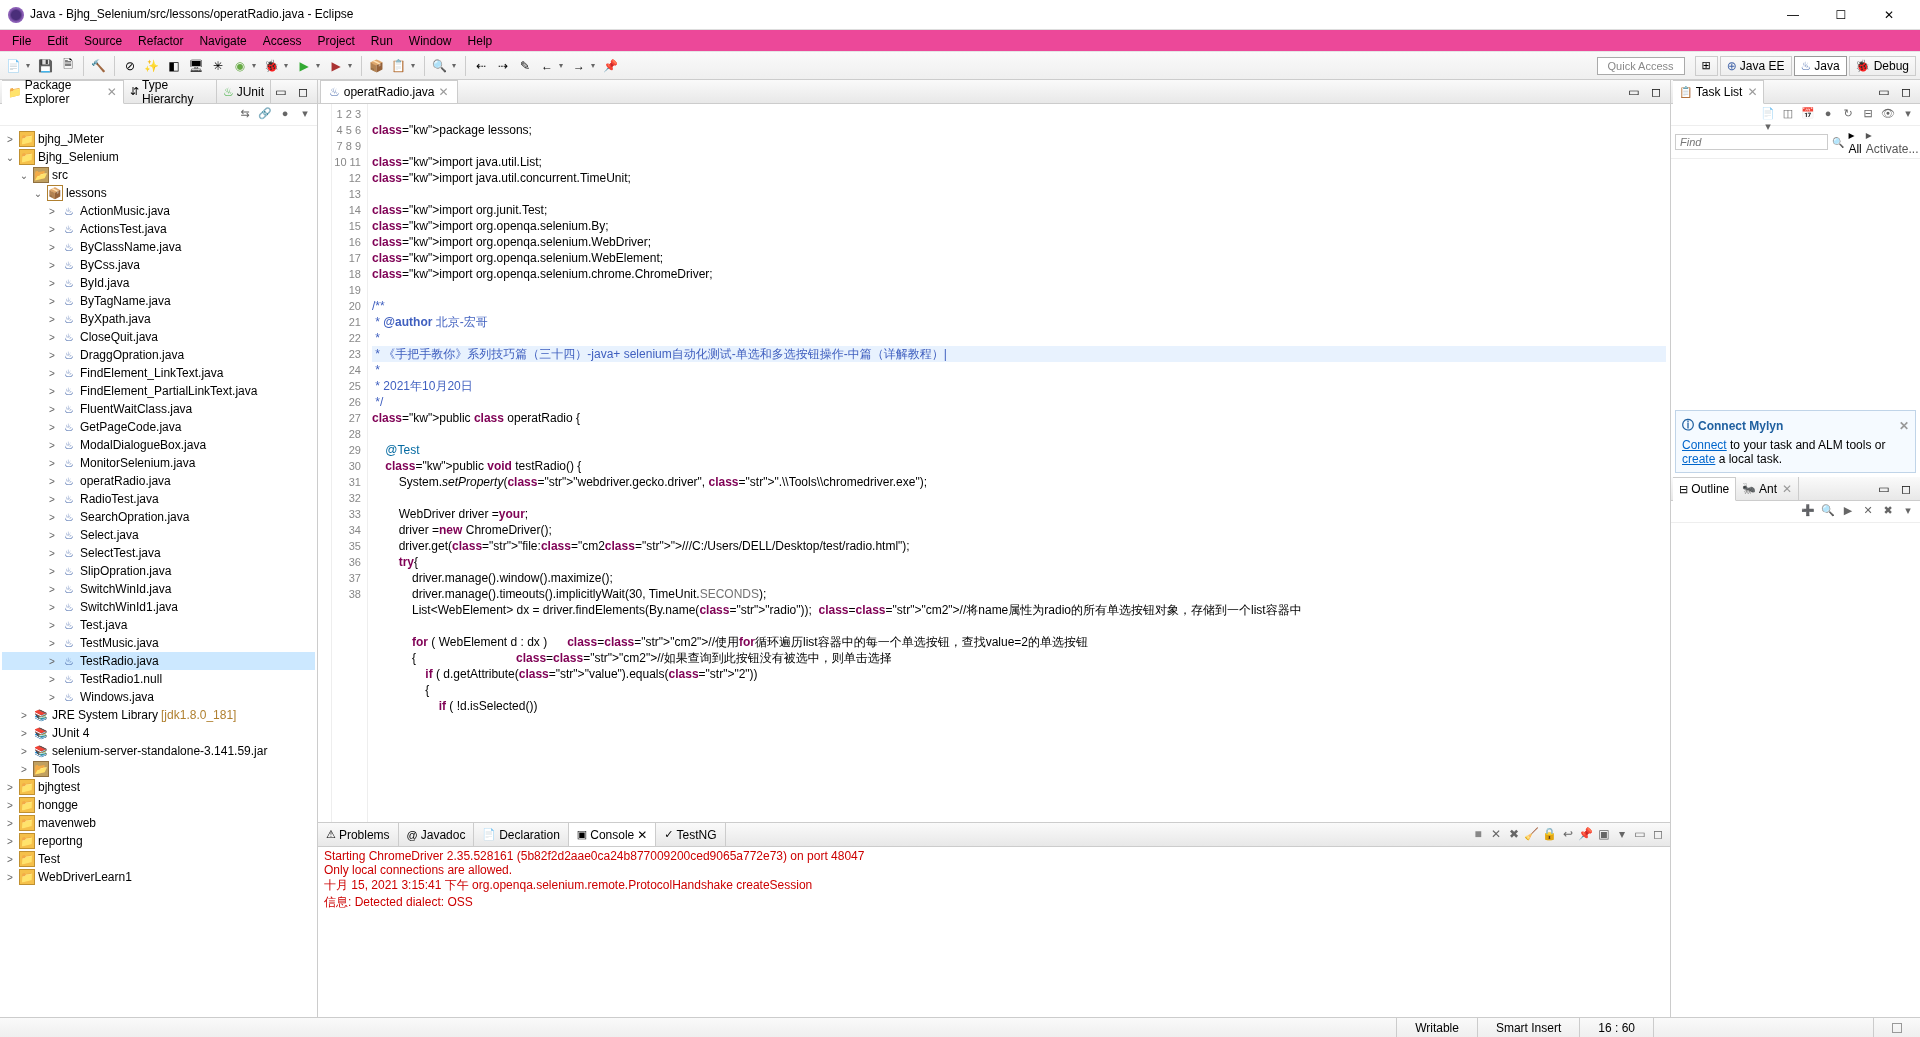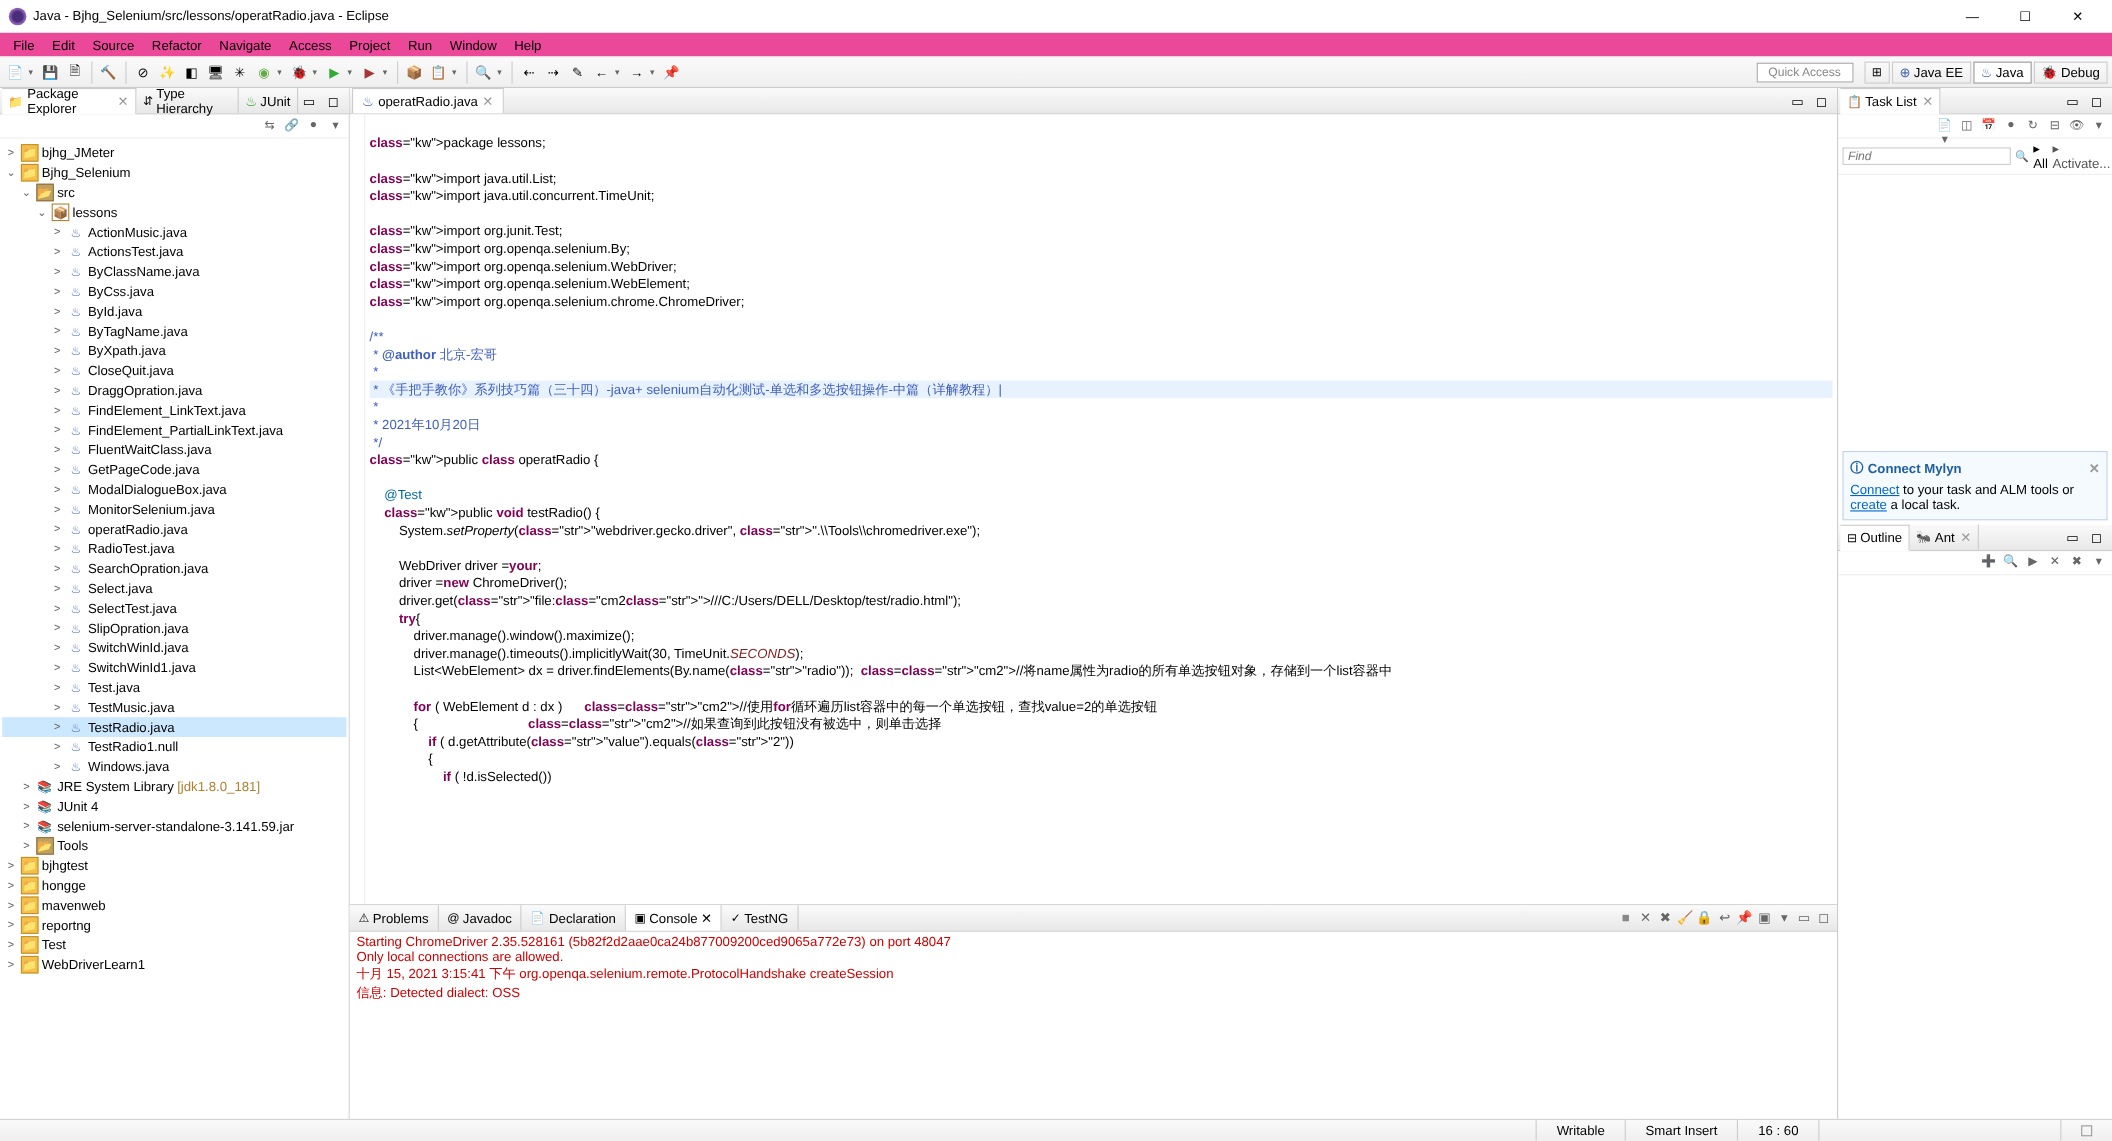--- a/index.html
+++ b/index.html
@@ -393,20 +393,59 @@
           <span>operatRadio.java</span>
           <span class="x">✕</span>
         </div>
       <div class="editor-tb-right">
           <span class="tb-ico">▭</span>
           <span class="tb-ico">◻</span>
         </div>
     </div>
     <div class="editor">
       <div class="ruler"></div>
+      <div class="gutter" id="gutter">1
+2
+3
+4
+5
+6
+7
+8
+9
+10
+11
+12
+13
+14
+15
+16
+17
+18
+19
+20
+21
+22
+23
+24
+25
+26
+27
+28
+29
+30
+31
+32
+33
+34
+35
+36
+37
+38
+</div>
       <div class="code" id="code">
 <span <span="" class="kw">class</span>="kw"&gt;package lessons;
 
 <span <span="" class="kw">class</span>="kw"&gt;import java.util.List;
 <span <span="" class="kw">class</span>="kw"&gt;import java.util.concurrent.TimeUnit;
 
 <span <span="" class="kw">class</span>="kw"&gt;import org.junit.Test;
 <span <span="" class="kw">class</span>="kw"&gt;import org.openqa.selenium.By;
 <span <span="" class="kw">class</span>="kw"&gt;import org.openqa.selenium.WebDriver;
 <span <span="" class="kw">class</span>="kw"&gt;import org.openqa.selenium.WebElement;
@@ -423,21 +462,21 @@
 
     <span class="ann">@Test</span>
     <span <span="" class="kw">class</span>="kw"&gt;public <span class="kw">void</span> testRadio() {
         System.<span style="font-style:italic">setProperty</span>(<span <span="" class="kw">class</span>="str"&gt;"webdriver.gecko.driver", <span <span="" class="kw">class</span>="str"&gt;".\\Tools\\chromedriver.exe");
 
         WebDriver driver =<span class="kw">your</span>;
         driver =<span class="kw">new</span> ChromeDriver();
         driver.get(<span <span="" class="kw">class</span>="str"&gt;"file:<span <span="" class="kw">class</span>="cm2<span <span="" class="kw">class</span>="str"&gt;"&gt;///C:/Users/DELL/Desktop/test/radio.html");
         <span class="kw">try</span>{
             driver.manage().window().maximize();
-            driver.manage().timeouts().implicitlyWait(30, TimeUnit.<span style="color:#7f1d1d;font-style:italic">SECONDS</span>);
+            driver.manage().timeouts().implicitlyWait(30, TimeUnit.<span style="color:#737373;">SECONDS</span>);
             List&lt;WebElement&gt; dx = driver.findElements(By.name(<span <span="" class="kw">class</span>="str"&gt;"radio"));  <span <span="" class="kw">class</span>=<span <span="" class="kw">class</span>="str"&gt;"cm2"&gt;//将name属性为radio的所有单选按钮对象，存储到一个list容器中
 
             <span class="kw">for</span> ( WebElement d : dx )      <span <span="" class="kw">class</span>=<span <span="" class="kw">class</span>="str"&gt;"cm2"&gt;//使用<span class="kw">for</span>循环遍历list容器中的每一个单选按钮，查找value=2的单选按钮
             {                              <span <span="" class="kw">class</span>=<span <span="" class="kw">class</span>="str"&gt;"cm2"&gt;//如果查询到此按钮没有被选中，则单击选择
                 <span class="kw">if</span> ( d.getAttribute(<span <span="" class="kw">class</span>="str"&gt;"value").equals(<span <span="" class="kw">class</span>="str"&gt;"2"))
                 {
                     <span class="kw">if</span> ( !d.isSelected())
 </div>
     </div>
 

